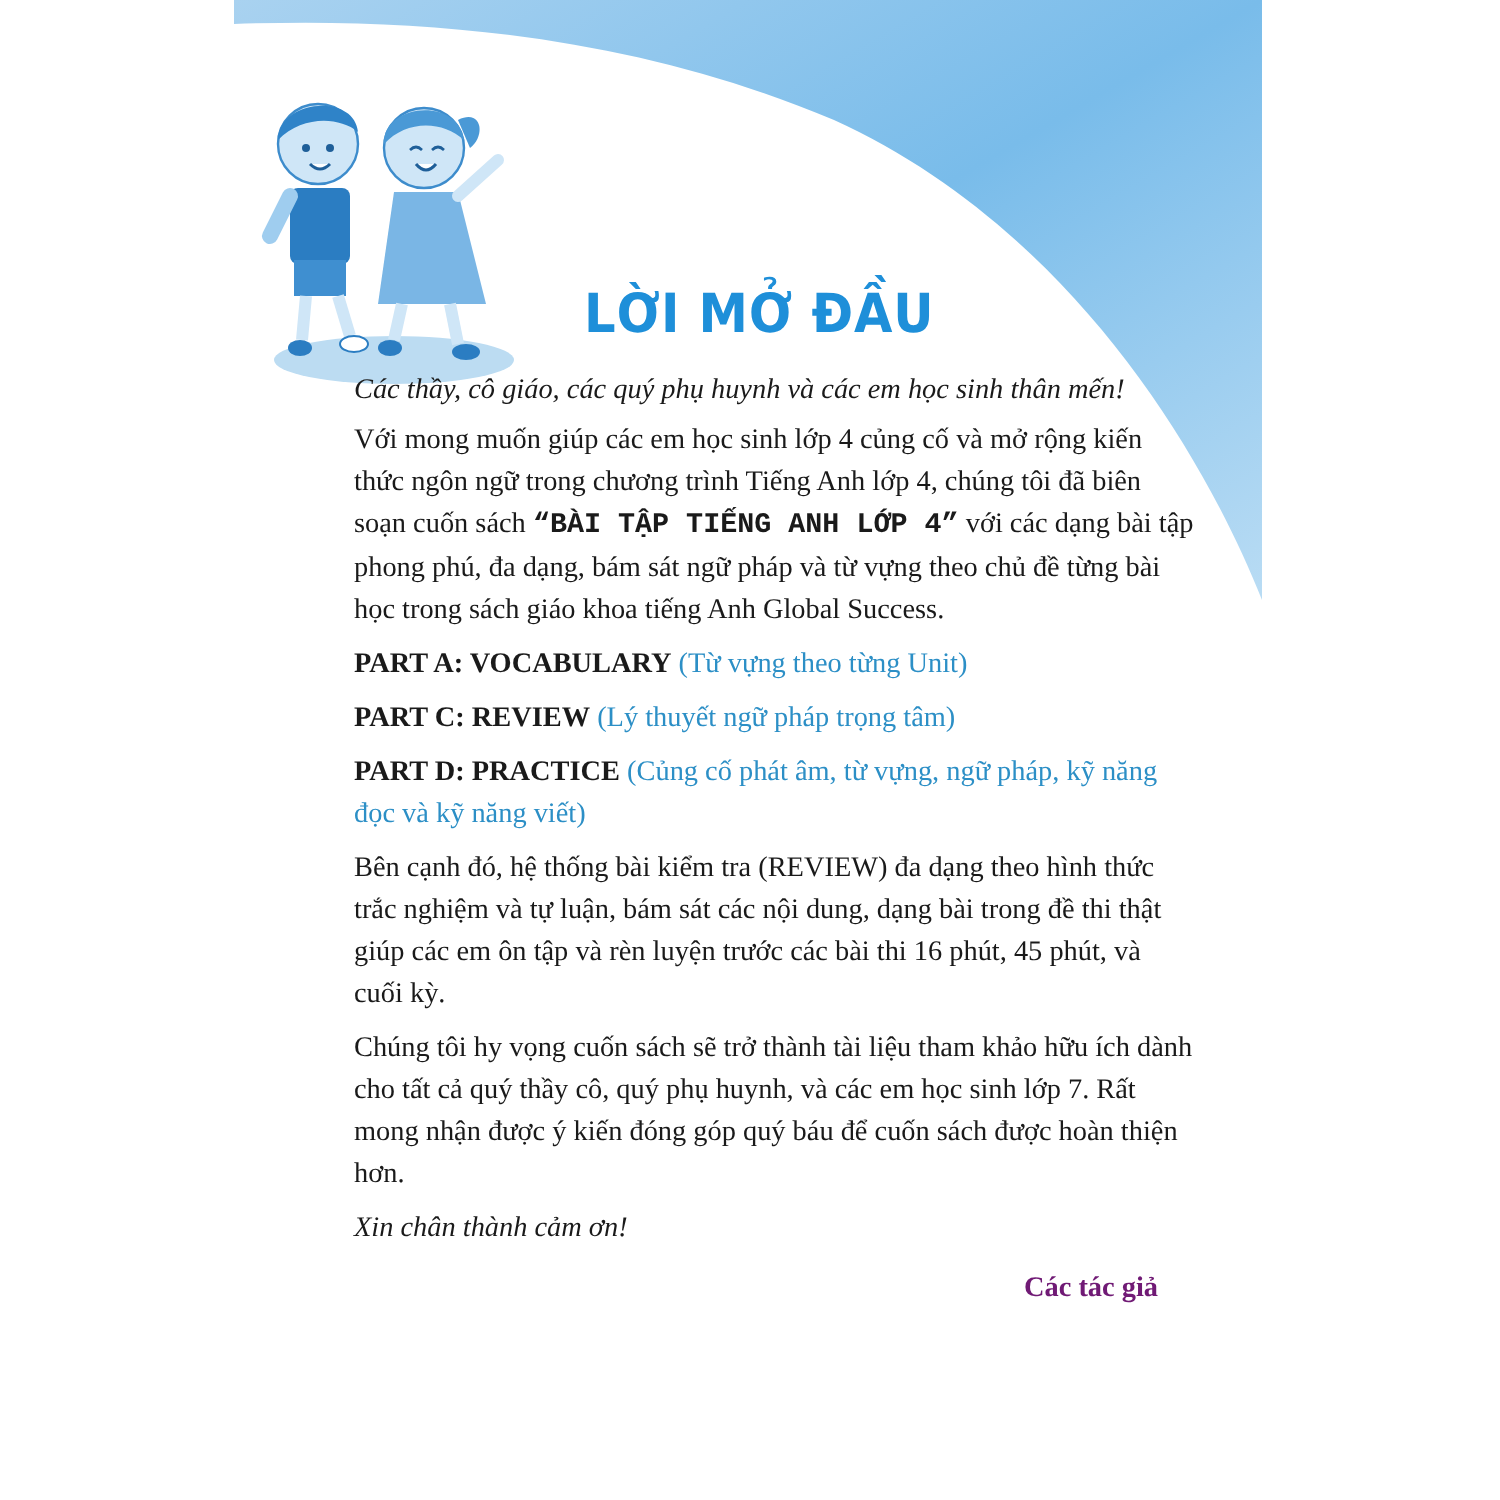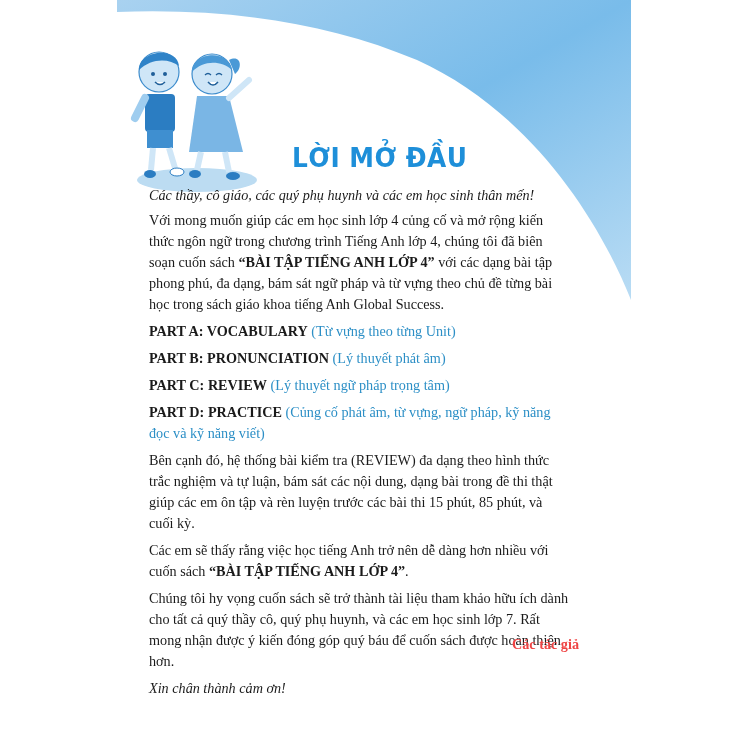--- a/index.html
+++ b/index.html
@@ -18,34 +18,34 @@
     position: absolute; left: 0; top: 40px; width: 160px; height: 160px;
   }
   .title {
     position: absolute; left: 175px; top: 142px;
     font-family: "DejaVu Sans", "Liberation Sans", sans-serif;
     font-weight: 900; font-size: 27px; letter-spacing: 0.5px;
     color: #1e8fd9;
     transform: scaleX(0.92); transform-origin: left;
   }
   .body-text {
-    position: absolute; left: 32px; top: 185px; width: 420px;
+    position: absolute; left: 60px; top: 185px; width: 420px;
     font-family: "Liberation Serif", "DejaVu Serif", serif;
     font-size: 14.2px; line-height: 21px; color: #1a1a1a;
   }
   .body-text p { margin: 0 0 4px 0; text-indent: 0; }
   .greeting, .closing { font-style: italic; text-indent: 17px; }
   .part { text-indent: 17px; }
   .part b { font-weight: bold; color: #1a1a1a; }
   .part .note { color: #2c8fc6; }
-  .b { font-weight: bold; }
+  .b { font-weight: bold; font-family: Liberation Mono, monospace; }
   .signature {
     position: absolute; right: 52px; top: 636px;
     font-family: "Liberation Serif", "DejaVu Serif", serif;
-    font-weight: bold; font-size: 14.2px; color: #ef4444;
+    font-weight: bold; font-size: 14.2px; color: #701a75;
   }
   .par { text-indent: 17px; margin-bottom: 6px !important; }
 </style>
 </head>
 <body>
 
 <div class="page">
 
   <svg class="sky" viewBox="0 0 514 310" preserveAspectRatio="none">
     <defs>
@@ -87,23 +87,21 @@
     <ellipse cx="78" cy="134" rx="6" ry="4" fill="#2b7dc2"></ellipse>
     <ellipse cx="116" cy="136" rx="7" ry="4" fill="#2b7dc2"></ellipse>
   </svg>
 
   <div class="title">LỜI MỞ ĐẦU</div>
 
   <div class="body-text">
     <p class="greeting">Các thầy, cô giáo, các quý phụ huynh và các em học sinh thân mến!</p>
     <p class="par"><span>Với mong muốn giúp các em học sinh lớp 4 củng cố và mở rộng kiến thức ngôn ngữ trong chương trình Tiếng Anh lớp 4, chúng tôi đã biên soạn cuốn sách </span><span class="b">“BÀI TẬP TIẾNG ANH LỚP 4”</span><span> với các dạng bài tập phong phú, đa dạng, bám sát ngữ pháp và từ vựng theo chủ đề từng bài học trong sách giáo khoa tiếng Anh Global Success.</span></p>
     <p class="part par"><b>PART A: VOCABULARY</b><span class="note"> (Từ vựng theo từng Unit)</span></p>
-    <p class="part par"><b>PART B: PRONUNCIATION</b><span class="note"> (Lý thuyết phát âm)</span></p>
     <p class="part par"><b>PART C: REVIEW</b><span class="note"> (Lý thuyết ngữ pháp trọng tâm)</span></p>
     <p class="part par"><b>PART D: PRACTICE</b><span class="note"> (Củng cố phát âm, từ vựng, ngữ pháp, kỹ năng đọc và kỹ năng viết)</span></p>
-    <p class="par">Bên cạnh đó, hệ thống bài kiểm tra (REVIEW) đa dạng theo hình thức trắc nghiệm và tự luận, bám sát các nội dung, dạng bài trong đề thi thật giúp các em ôn tập và rèn luyện trước các bài thi 15 phút, 85 phút, và cuối kỳ.</p>
-    <p class="par"><span>Các em sẽ thấy rằng việc học tiếng Anh trở nên dễ dàng hơn nhiều với cuốn sách </span><span class="b">“BÀI TẬP TIẾNG ANH LỚP 4”</span><span>.</span></p>
+    <p class="par">Bên cạnh đó, hệ thống bài kiểm tra (REVIEW) đa dạng theo hình thức trắc nghiệm và tự luận, bám sát các nội dung, dạng bài trong đề thi thật giúp các em ôn tập và rèn luyện trước các bài thi 16 phút, 45 phút, và cuối kỳ.</p>
     <p class="par">Chúng tôi hy vọng cuốn sách sẽ trở thành tài liệu tham khảo hữu ích dành cho tất cả quý thầy cô, quý phụ huynh, và các em học sinh lớp 7. Rất mong nhận được ý kiến đóng góp quý báu để cuốn sách được hoàn thiện hơn.</p>
     <p class="closing">Xin chân thành cảm ơn!</p>
   </div>
 
   <div class="signature">Các tác giả</div>
 </div>
 
 </body></html>

